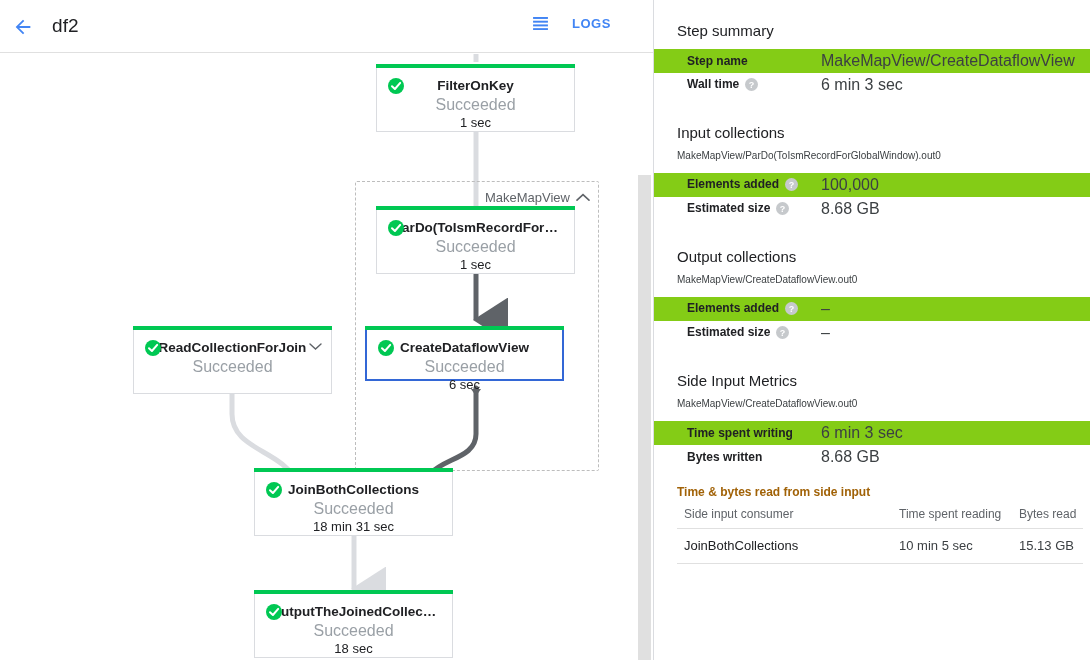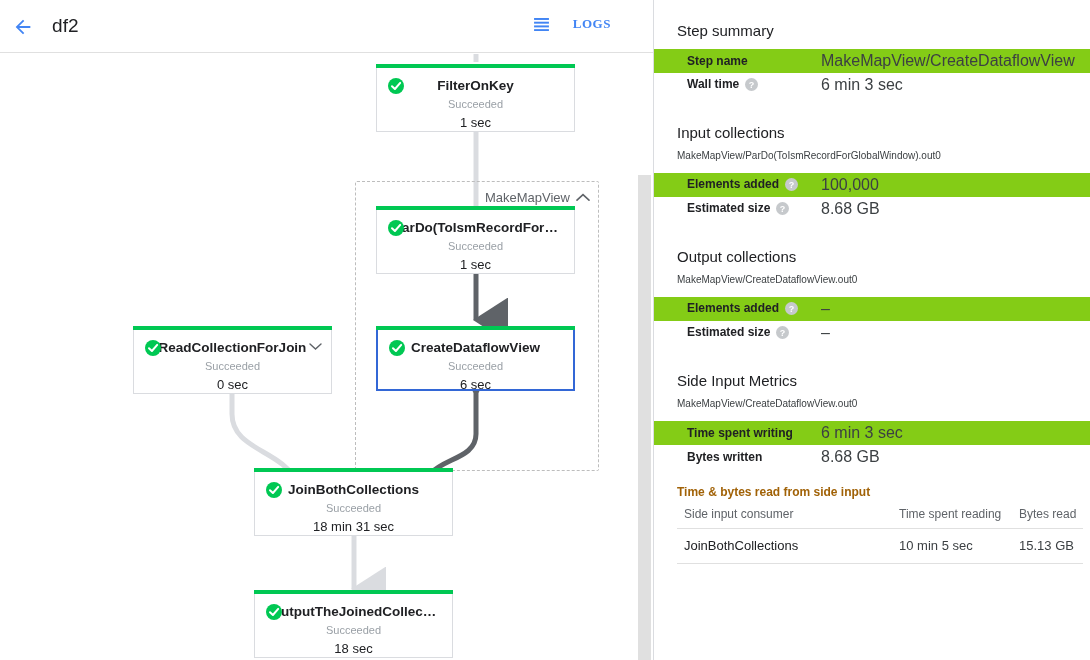--- a/index.html
+++ b/index.html
@@ -32,21 +32,21 @@
   }
   .back-arrow svg { display: block; }
   .job-title {
     position: absolute; left: 52px; top: 13px;
     font-size: 19px; color: #202124; letter-spacing: .1px;
     line-height: 26px;
   }
   .logs-btn {
     position: absolute; right: 38px; top: 14px;
     display: flex; align-items: center; gap: 24px;
-    cursor: pointer; padding: 2px 4px; font-family: Liberation Serif, serif;
+    cursor: pointer; padding: 2px 4px;
   }
   .logs-icon { width: 15px; height: 13px; display: block; }
   .logs-label {
     font-size: 13px; font-weight: 600; color: #4285f4;
     letter-spacing: .55px;
   }
 
   
   .graph {
     position: absolute; left: 0; top: 54px;
@@ -101,21 +101,21 @@
     width: 13px; height: 9px;
   }
   .node-name {
     text-align: center;
     font-size: 13.5px; font-weight: 700; color: #202124;
     padding-top: 9px; line-height: 17px;
     white-space: nowrap; overflow: hidden;
   }
   .node-status {
     text-align: center;
-    font-size: 11px; color: #9aa0a6;
+    font-size: 16px; color: #9aa0a6;
     padding-top: 2px; line-height: 17px;
   }
   .node-time {
     text-align: center;
     font-size: 13px; color: #202124;
     padding-top: 1px; line-height: 17px;
   }
 
   
   .vscroll-track {
@@ -285,21 +285,21 @@
         <div class="node-bar"></div>
         <svg class="node-check" viewBox="0 0 16 16">
           <circle cx="8" cy="8" r="8" fill="#00c853"></circle>
           <path d="M4 8.3 L6.9 11 L12.2 4.9" fill="none" stroke="#fff" stroke-width="2" stroke-linecap="round" stroke-linejoin="round"></path>
         </svg>
         <div class="node-name">ParDo(ToIsmRecordFor…</div>
         <div class="node-status">Succeeded</div>
         <div class="node-time">1 sec</div>
       </div>
 
-      <div class="node selected" style="left:376px; top:276px; width:199px; height:61px;">
+      <div class="node selected" style="left:365px; top:276px; width:199px; height:51px;">
         <div class="node-bar"></div>
         <svg class="node-check" viewBox="0 0 16 16">
           <circle cx="8" cy="8" r="8" fill="#00c853"></circle>
           <path d="M4 8.3 L6.9 11 L12.2 4.9" fill="none" stroke="#fff" stroke-width="2" stroke-linecap="round" stroke-linejoin="round"></path>
         </svg>
         <div class="node-name">CreateDataflowView</div>
         <div class="node-status">Succeeded</div>
         <div class="node-time">6 sec</div>
       </div>
 
@@ -307,21 +307,20 @@
         <div class="node-bar"></div>
         <svg class="node-check" viewBox="0 0 16 16">
           <circle cx="8" cy="8" r="8" fill="#00c853"></circle>
           <path d="M4 8.3 L6.9 11 L12.2 4.9" fill="none" stroke="#fff" stroke-width="2" stroke-linecap="round" stroke-linejoin="round"></path>
         </svg>
         <svg class="node-chev" viewBox="0 0 13 9">
           <path d="M1 2 L6.5 7 L12 2" fill="none" stroke="#5f6368" stroke-width="1.4" stroke-linecap="round"></path>
         </svg>
         <div class="node-name">ReadCollectionForJoin</div>
         <div class="node-status">Succeeded</div>
-        <div class="node-time">0 sec</div>
       </div>
 
       <div class="node" style="left:254px; top:418px; width:199px; height:64px;">
         <div class="node-bar"></div>
         <svg class="node-check" viewBox="0 0 16 16">
           <circle cx="8" cy="8" r="8" fill="#00c853"></circle>
           <path d="M4 8.3 L6.9 11 L12.2 4.9" fill="none" stroke="#fff" stroke-width="2" stroke-linecap="round" stroke-linejoin="round"></path>
         </svg>
         <div class="node-name">JoinBothCollections</div>
         <div class="node-status">Succeeded</div>

